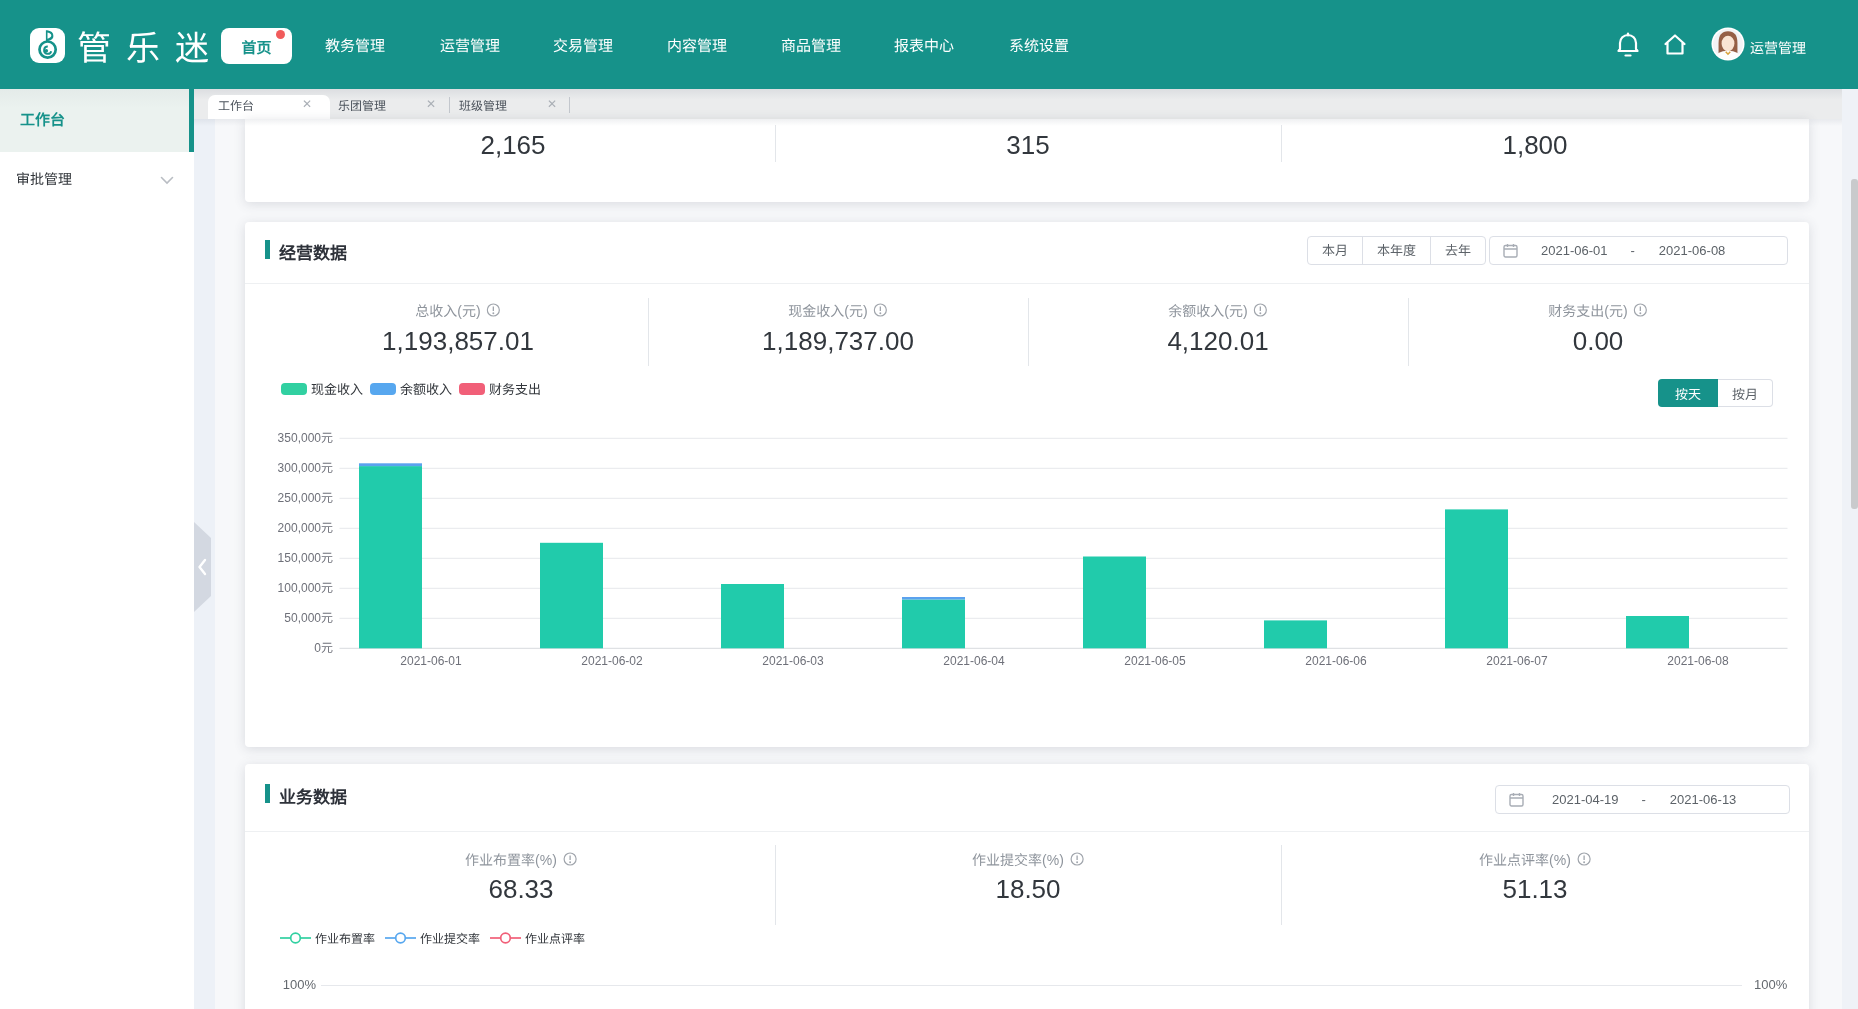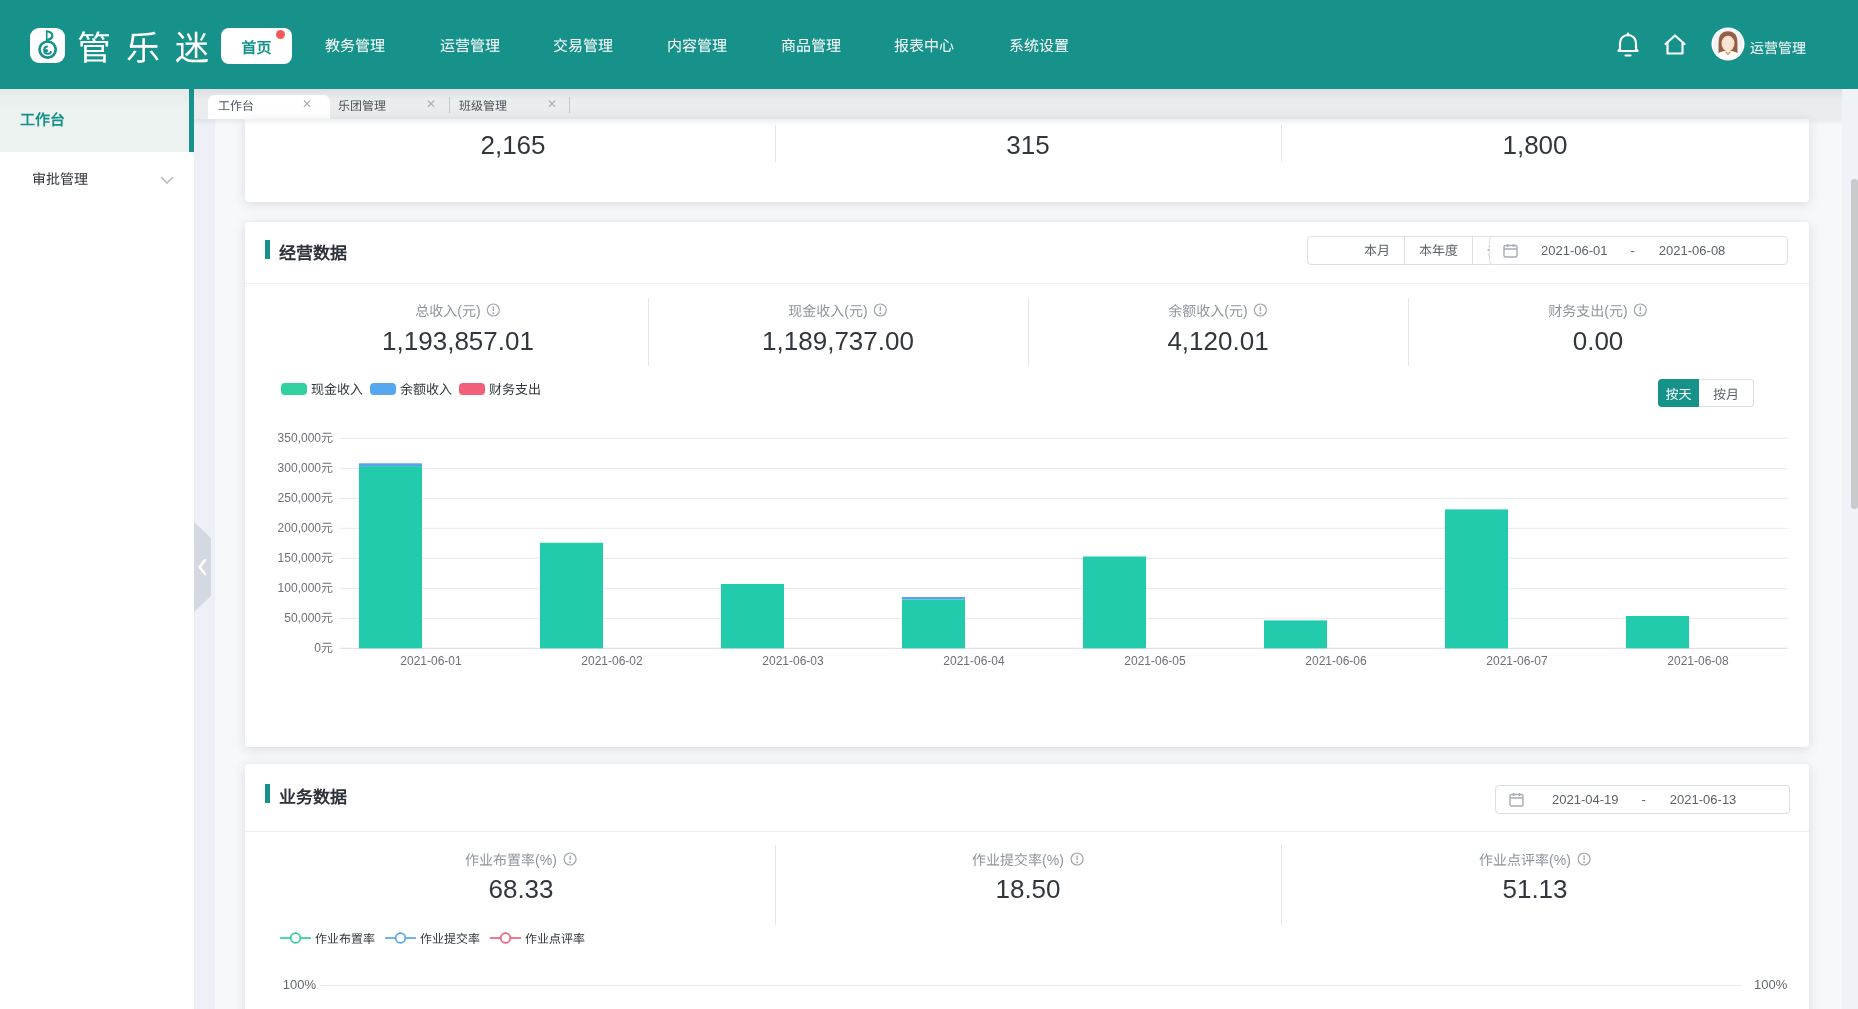--- a/index.html
+++ b/index.html
@@ -13,21 +13,21 @@
   .brand { position:absolute; left:77px; top:21px; font-size:34px; color:#fff; letter-spacing:15px; font-weight:400; white-space:nowrap; }
   .navpill { position:absolute; left:221px; top:28px; width:71px; height:36px; background:#fff; border-radius:8px; color:#16928a; font-size:15px; font-weight:700; display:flex; align-items:center; justify-content:center; }
   .navpill .dot { position:absolute; right:7px; top:2px; width:9px; height:9px; background:#f15b5b; border-radius:50%; }
   .navitem { position:absolute; top:0; height:89px; display:flex; align-items:center; justify-content:center; color:#fff; font-size:15px; white-space:nowrap; }
   .nav-right-name { position:absolute; left:1750px; top:37px; color:#fff; font-size:14px; }
 
   
   .sidebar { position:absolute; left:0; top:89px; width:194px; height:920px; background:#fff; }
   .side-active { position:absolute; left:0; top:0; width:194px; height:63px; background:linear-gradient(#e4ebe9, #ebf2ef 30%); color:#16928a; font-size:15px; font-weight:700; line-height:62px; padding-left:20px; }
   .side-accent { position:absolute; left:189px; top:0; width:5px; height:63px; background:#16928a; }
-  .side-item { position:absolute; left:0; width:230px; height:60px; color:#32363b; font-size:14px; line-height:60px; padding-left:32px; }
+  .side-item { position:absolute; left:0; width:230px; height:60px; color:#32363b; font-size:14px; line-height:60px; padding-left:16px; }
 
   
   .collapse { position:absolute; left:194px; top:522px; width:17px; height:90px; background:#d3d8e1; clip-path:polygon(0 0, 100% 16px, 100% 74px, 0 100%); z-index:6; }
 
   
   .tabbar { position:absolute; left:194px; top:89px; width:1648px; height:30px; background:linear-gradient(#dcdee1, #ebeced 35%, #ebeced); }
   .tab-active { position:absolute; left:208px; top:95px; width:122px; height:24px; background:#fff; border-radius:7px 7px 0 0; }
   .tabtext { position:absolute; top:96px; font-size:12px; color:#4c535c; }
   .tabx { position:absolute; top:97px; font-size:12px; color:#aaafb6; }
   .tabsep { position:absolute; top:97px; width:1px; height:16px; background:#c3c7cd; }
@@ -44,21 +44,21 @@
   .stat-label { position:absolute; font-size:14px; color:#8f959d; white-space:nowrap; display:flex; align-items:center; gap:6px; }
   .stat-value { position:absolute; font-size:26px; color:#32373d; white-space:nowrap; font-weight:500; }
   .ctr { transform:translateX(-50%); }
 
   
   .btngroup { position:absolute; display:flex; height:29px; border:1px solid #dcdfe6; border-radius:4px; background:#fff; }
   .btngroup > div { padding:0 14px; font-size:13px; color:#5c6268; line-height:27px; border-right:1px solid #dcdfe6; white-space:nowrap; }
   .btngroup > div:last-child { border-right:none; }
   .datebox { position:absolute; height:29px; border:1px solid #dcdfe6; border-radius:4px; background:#fff; display:flex; align-items:center; font-size:13px; color:#5c6268; }
   .toggle { position:absolute; display:flex; height:28px; border-radius:4px; }
-  .toggle .on { width:41px; background:#16928a; color:#fff; border-radius:4px 0 0 4px; font-size:13px; display:flex; align-items:center; justify-content:center; }
+  .toggle .on { width:60px; background:#16928a; color:#fff; border-radius:4px 0 0 4px; font-size:13px; display:flex; align-items:center; justify-content:center; }
   .toggle .off { width:55px; background:#fff; color:#5c6268; border:1px solid #dcdfe6; border-left:none; border-radius:0 4px 4px 0; font-size:13px; display:flex; align-items:center; justify-content:center; }
 
   .legend-sw { display:inline-block; width:26px; height:12px; border-radius:4px; margin-right:4px; }
 
   
   .sbtrack { position:absolute; left:1842px; top:89px; width:16px; height:920px; background:#eff2f7; }
   .sbthumb { position:absolute; left:1851px; top:179px; width:7px; height:330px; background:#c9cacc; border-radius:3px; }
 </style>
 </head>
 <body>
@@ -136,21 +136,21 @@
   <div class="stat-value ctr" style="left:268px; top:11px;">2,165</div>
   <div class="stat-value ctr" style="left:783px; top:11px;">315</div>
   <div class="stat-value ctr" style="left:1290px; top:11px;">1,800</div>
   <div class="vdiv" style="left:530px; top:6px; height:37px;"></div>
   <div class="vdiv" style="left:1036px; top:6px; height:37px;"></div>
 </div>
 
 <div class="card" style="top:222px; height:525px;">
   <div class="card-head-bar"></div>
   <div class="card-head-title">经营数据</div>
-  <div class="btngroup" style="left:1062px; top:14px;padding-left:42px;">
+  <div class="btngroup" style="left:1062px; top:14px;">
     <div>本月</div>
       <div>本年度</div>
       <div>去年</div>
   </div>
   <div class="datebox" style="left:1244px; top:14px; width:299px;">
     <svg style="margin-left:13px;" width="15" height="15" viewBox="0 0 15 15">
         <rect x="1" y="2.5" width="13" height="11.5" rx="1.5" fill="none" stroke="#a8adb5" stroke-width="1.4"></rect>
         <path d="M1 6 h13 M4.5 1 v3 M10.5 1 v3" stroke="#a8adb5" stroke-width="1.4"></path>
       </svg>
     <span style="margin-left:23px;">2021-06-01</span>

